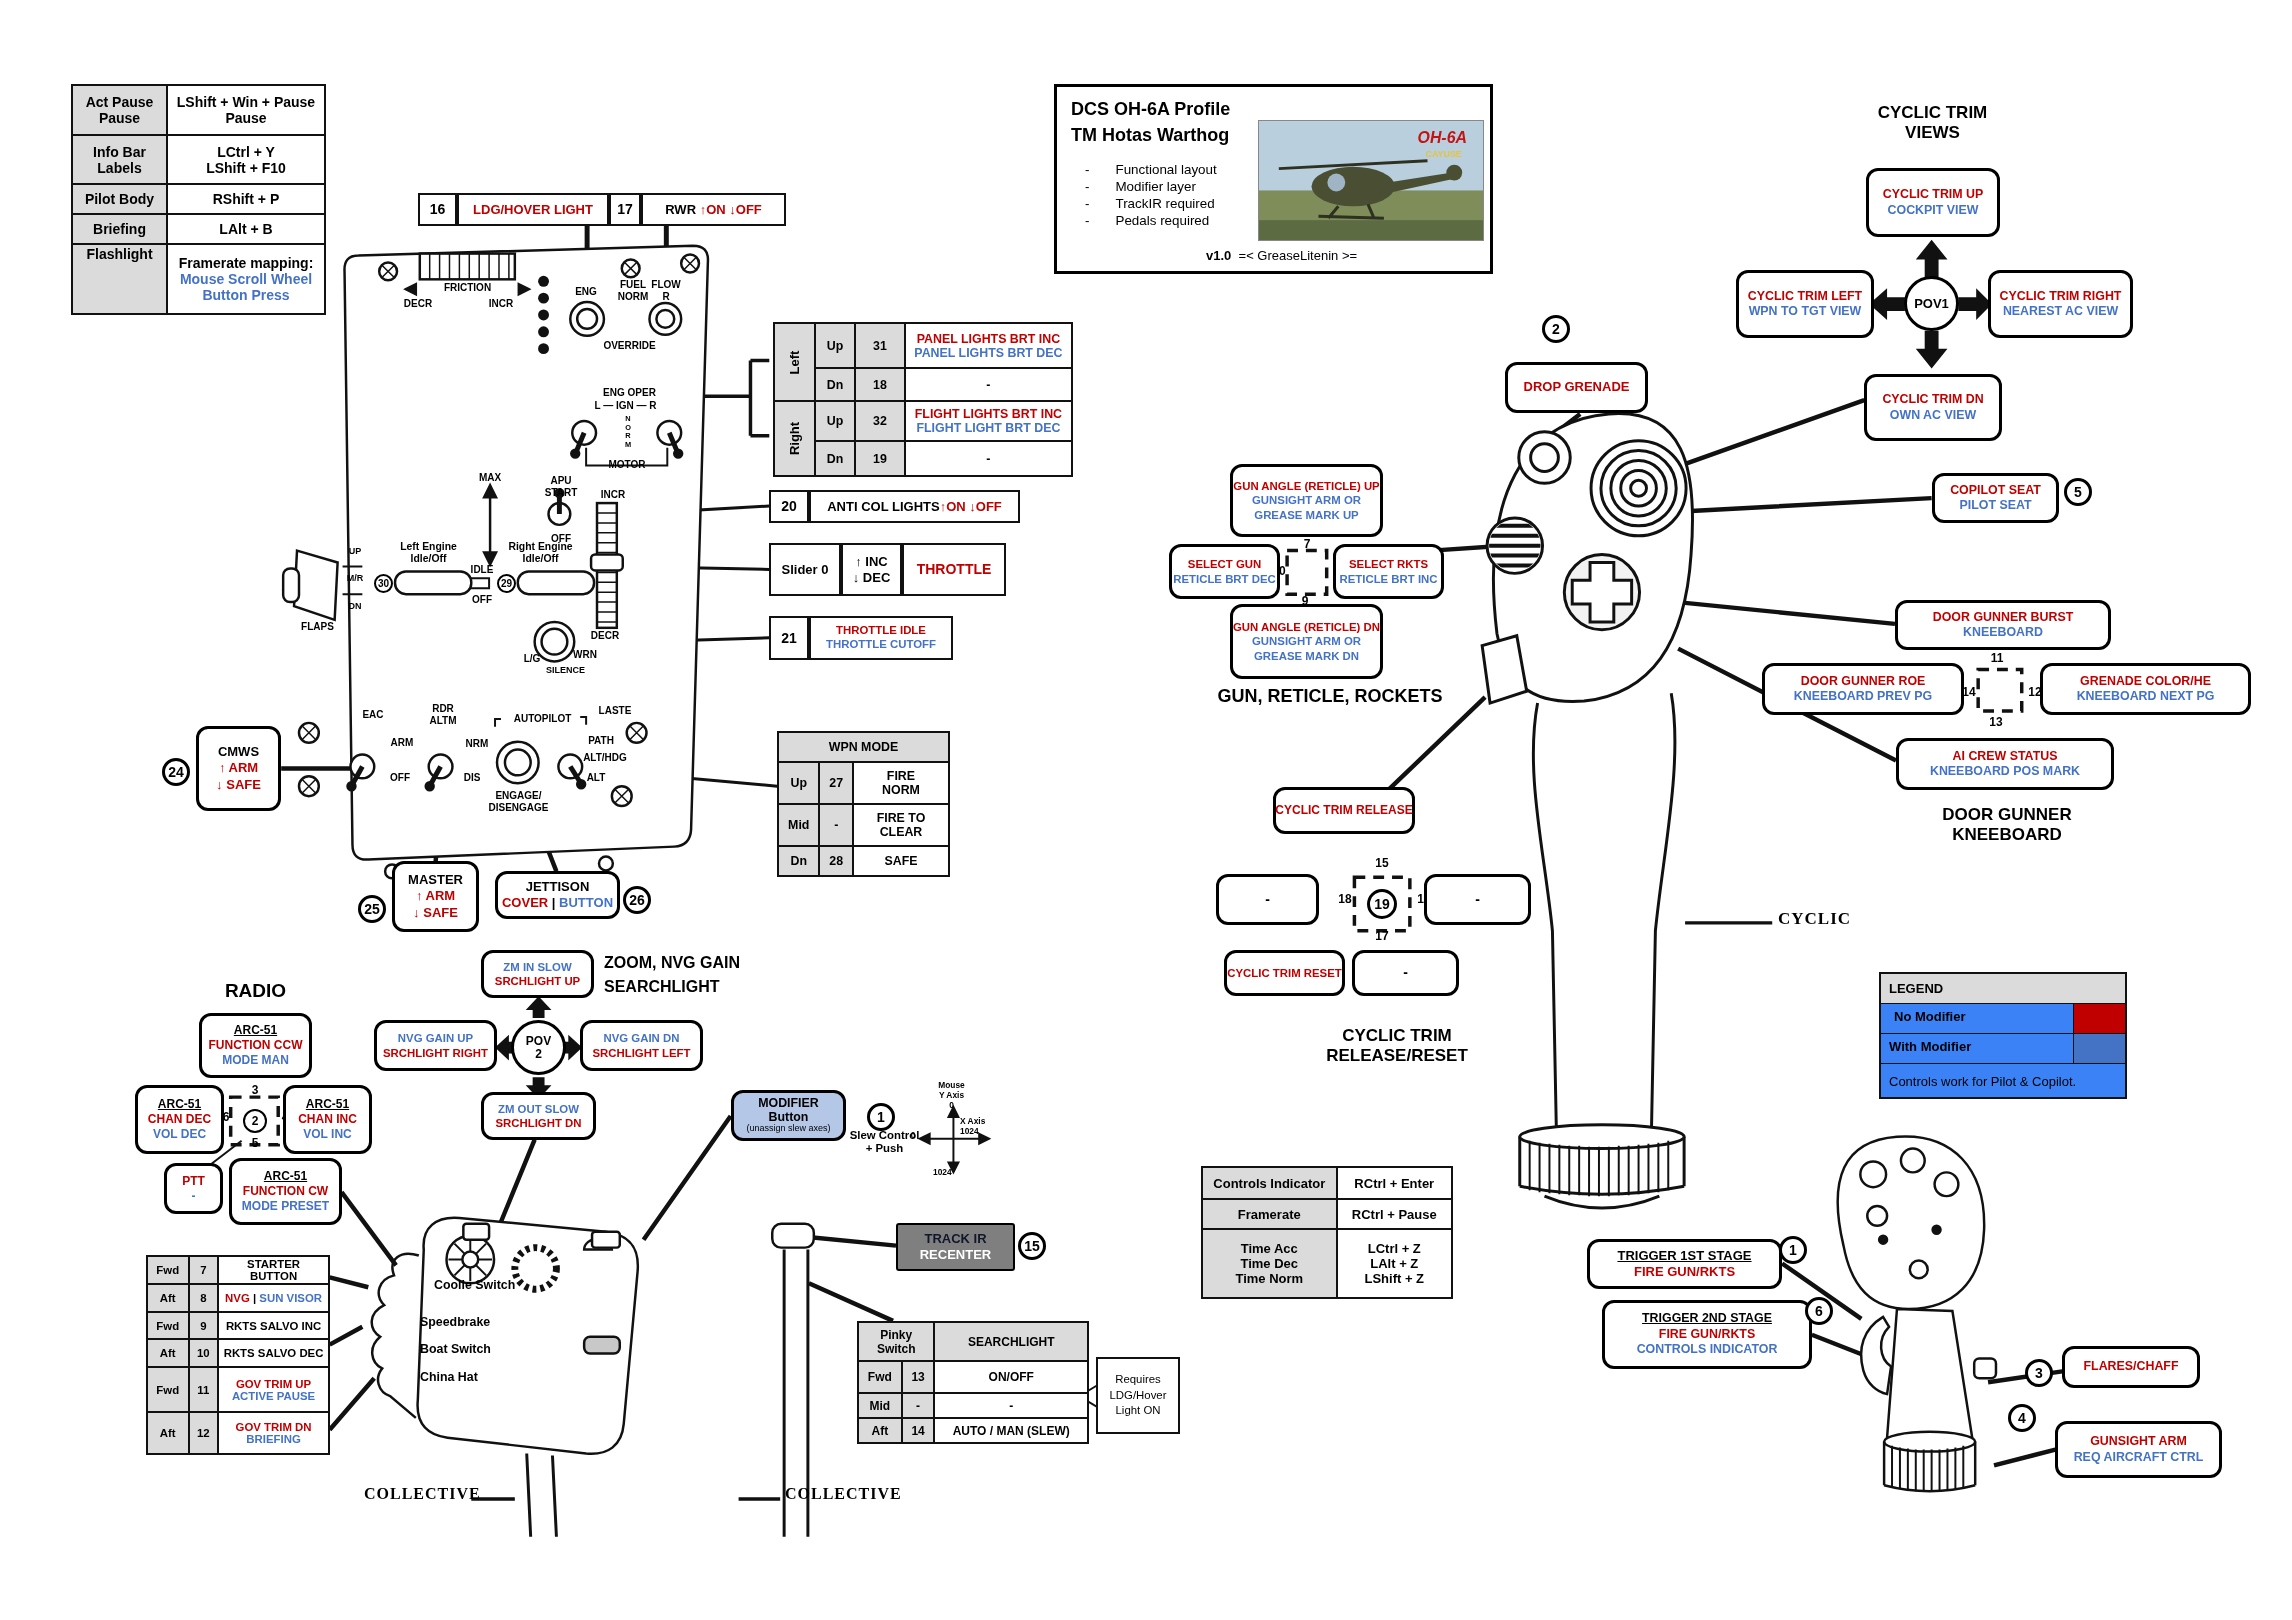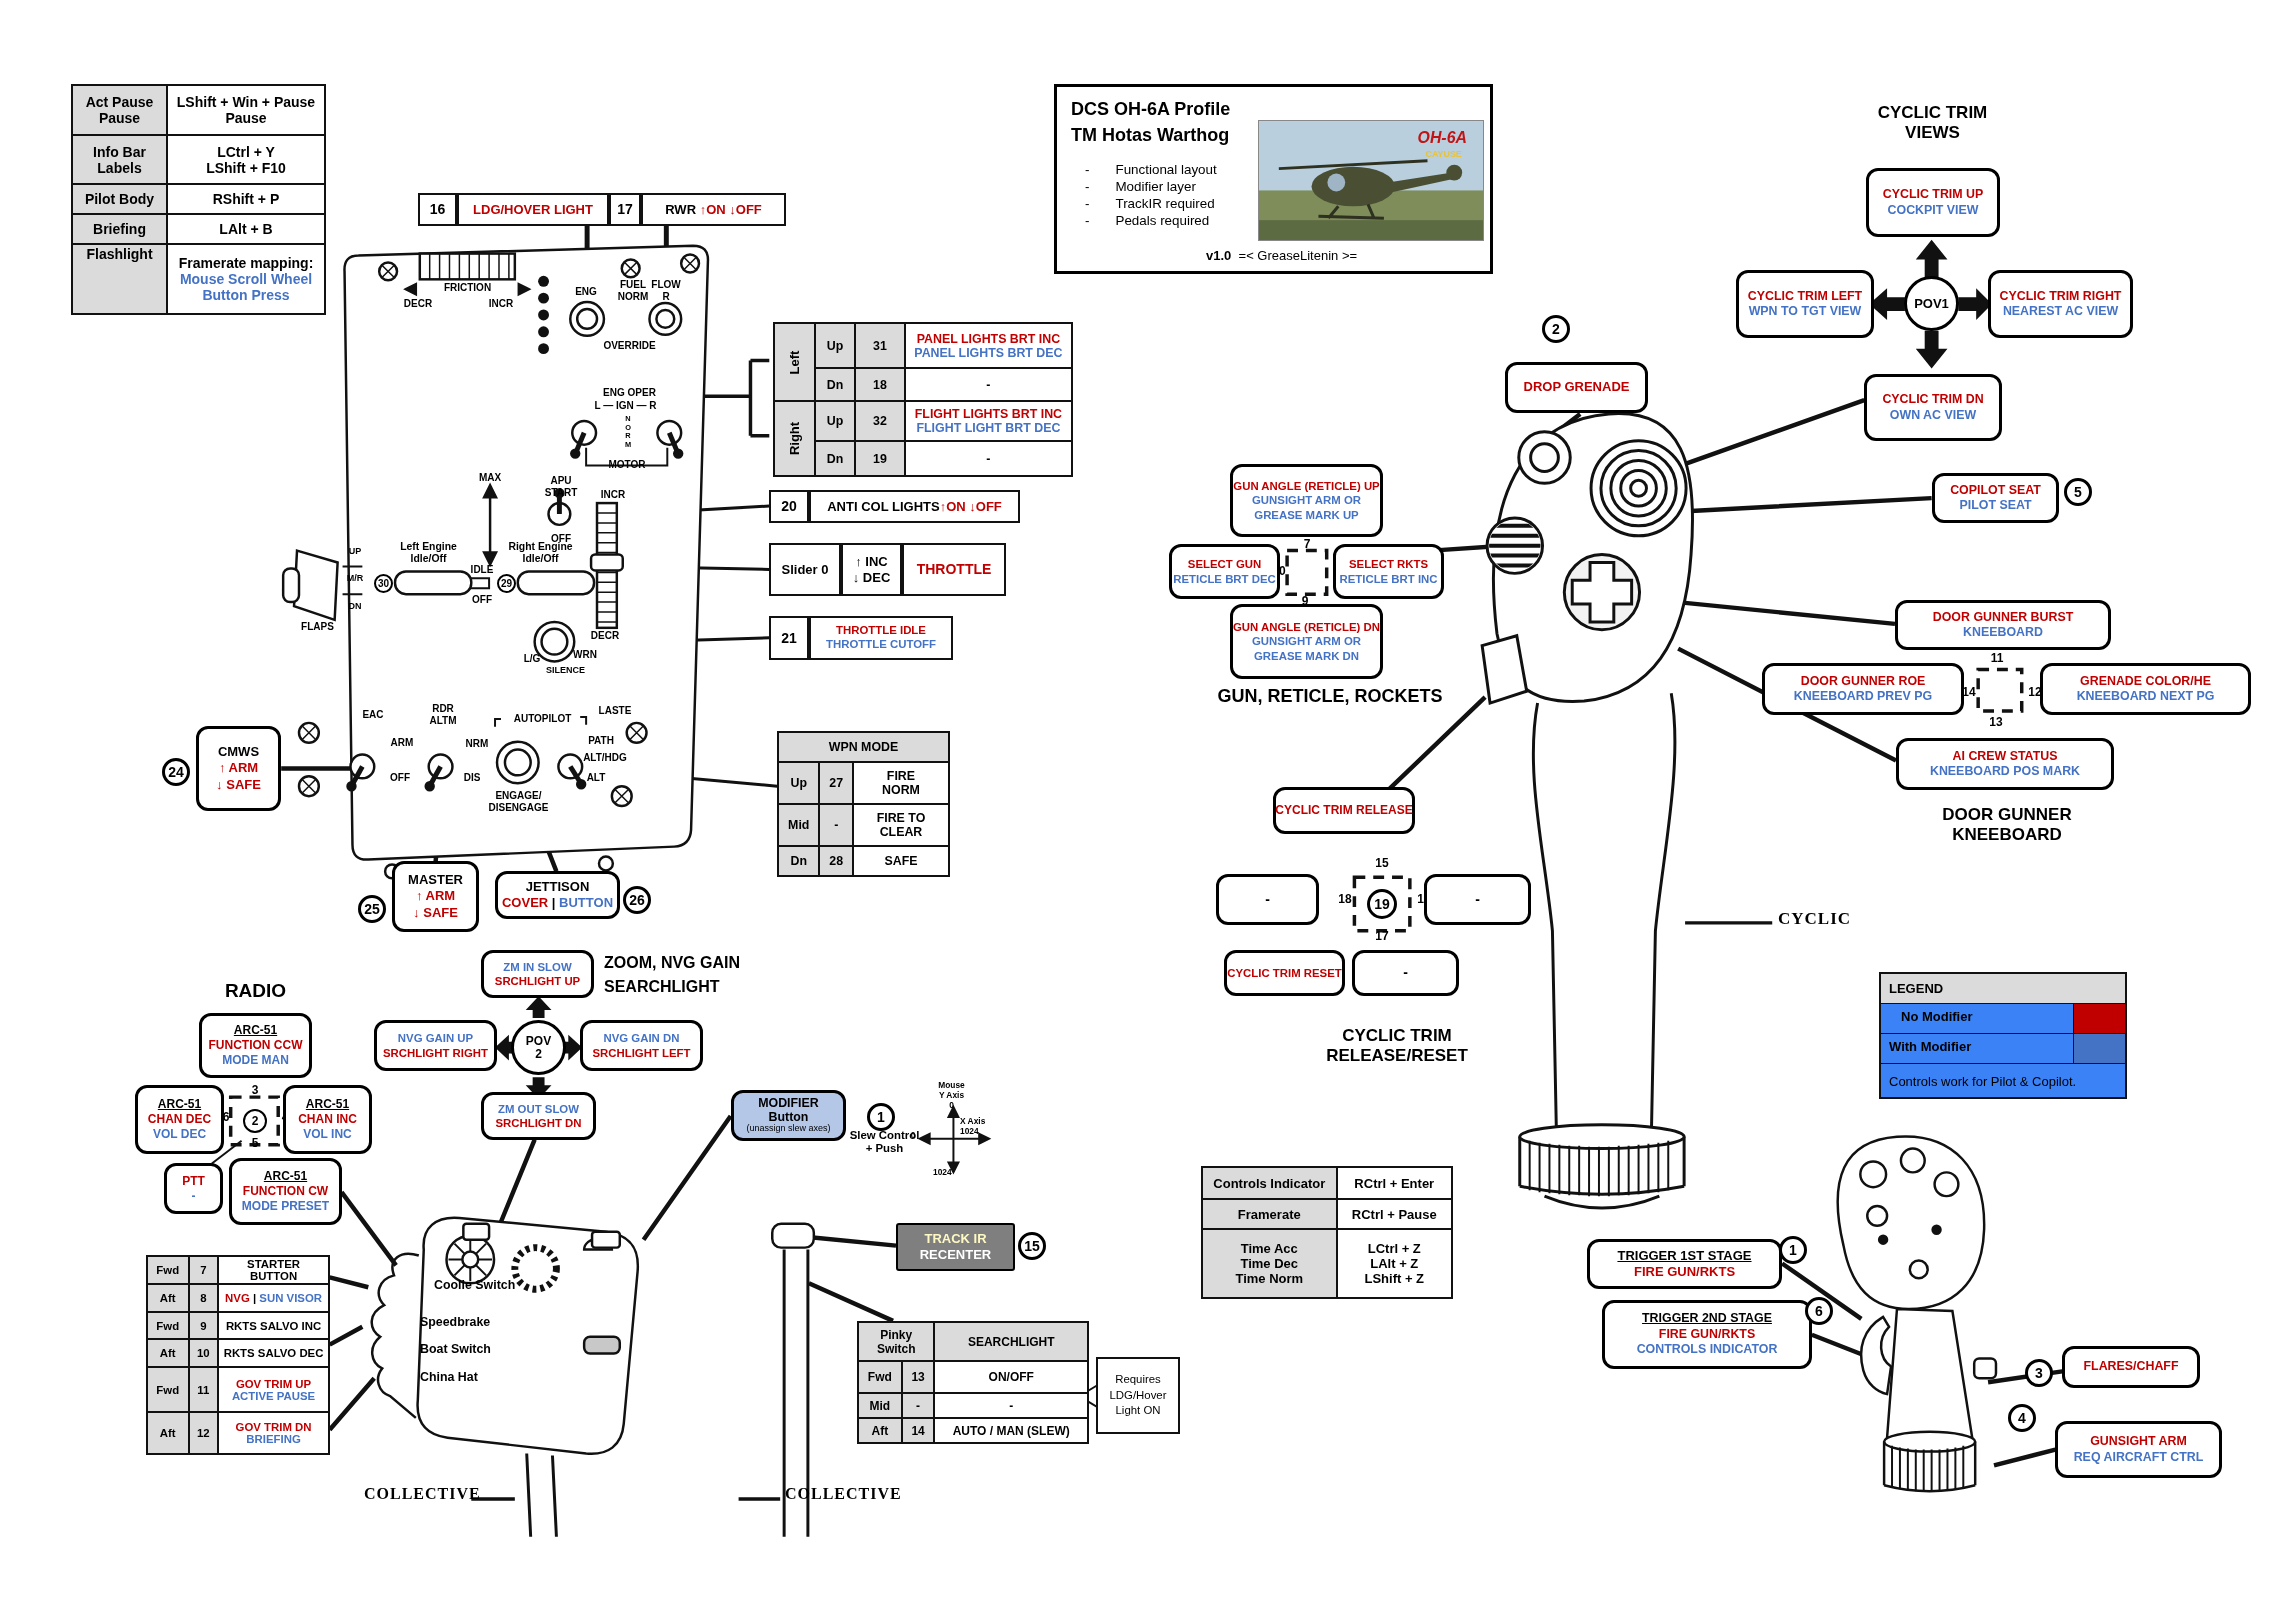--- a/index.html
+++ b/index.html
@@ -483,21 +483,21 @@
 2</div>
 
 <div class="cb" style="left:731px;top:1090px;width:115px;height:51px;background:#B4C7E7;font-size:12.4px;line-height:1.1">
   <div class="k">MODIFIER</div>
   <div class="k">Button</div>
   <div class="k" style="font-weight:normal;font-size:9px">(unassign slew axes)</div>
 </div>
 <div class="circ" style="left:867px;top:1103px">1</div>
 
 <div class="cb sq" style="left:896px;top:1223px;width:119px;height:48px;background:#7F7F7F;font-size:13px;border-radius:3px">
-  <div style="color:#fef9c3">TRACK IR</div>
+  <div style="color:#0f172a">TRACK IR</div>
   <div style="color:#fff">RECENTER</div>
 </div>
 <div class="circ" style="left:1018px;top:1232px">15</div>
 
 <table class="t" style="left:146px;top:1255px;width:184px;font-size:11.4px">
   <tbody>
         <tr style="height:27px">
           <td class="gray" style="width:42px">Fwd</td>
           <td class="gray" style="width:30px">7</td>
           <td class="r" style="width:113px">STARTER BUTTON</td>
@@ -665,21 +665,21 @@
 <div class="cb" style="left:1352px;top:950px;width:107px;height:46px;font-size:14px">
   <div class="k">-</div>
 </div>
 <div class="circ s30" style="left:1367px;top:889px">19</div>
 
 <div id="legend" style="left:1879px;top:972px;width:248px;height:127px;font-size:13px">
   <div class="lrow" style="height:30px;background:#DBDBDB;align-items:center">
         <div style="font-weight:bold;padding-left:8px">LEGEND</div>
       </div>
   <div class="lrow" style="height:30px">
-        <div style="flex:1;font-weight:bold;padding:5px 20px;border-right:1.5px solid #111">No Modifier</div>
+        <div style="flex:1;font-weight:bold;padding:5px 13px;border-right:1.5px solid #111">No Modifier</div>
         <div style="width: 51px; background: rgb(192, 0, 0);"></div>
       </div>
   <div class="lrow" style="height:30px">
         <div style="flex:1;font-weight:bold;padding:5px 8px;border-right:1.5px solid #111">With Modifier</div>
         <div style="width: 51px; background: rgb(68, 114, 196);"></div>
       </div>
   <div style="height:34px;display:flex;align-items:center;padding-left:8px">Controls work for Pilot &amp; Copilot.</div>
 </div>
 
 <div class="cb" style="left:1587px;top:1239px;width:195px;height:50px;font-size:13px">

